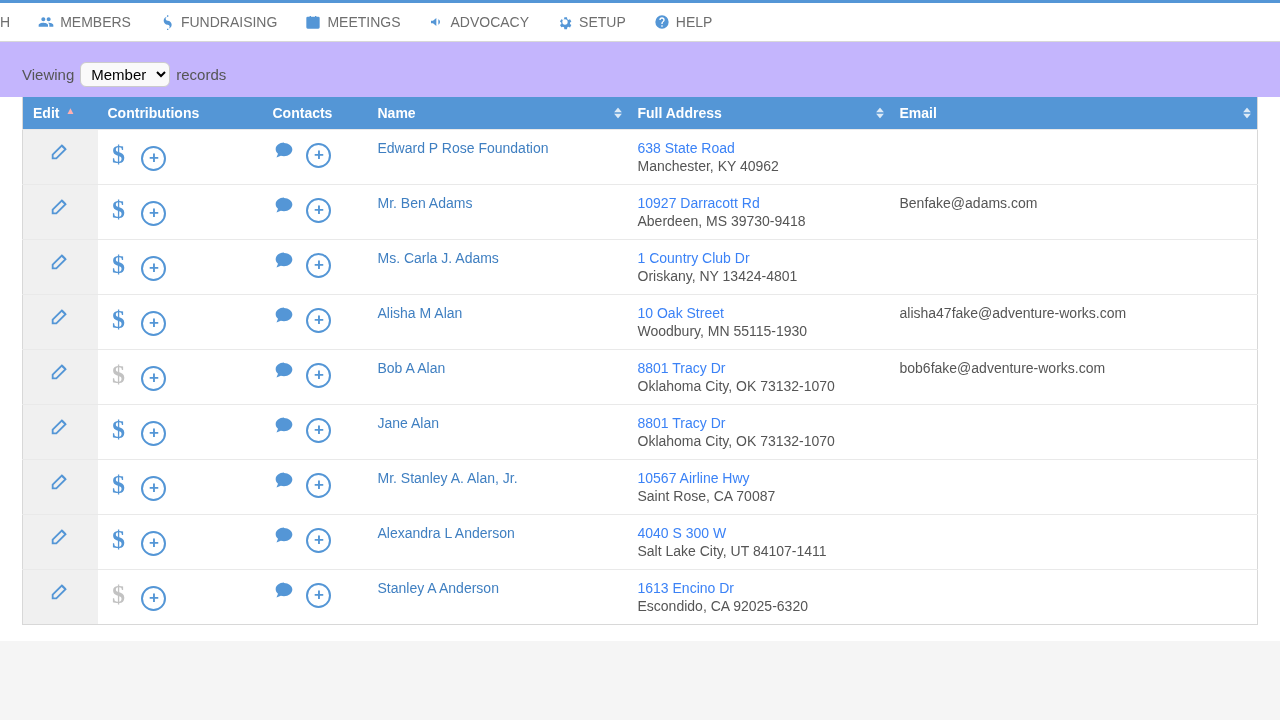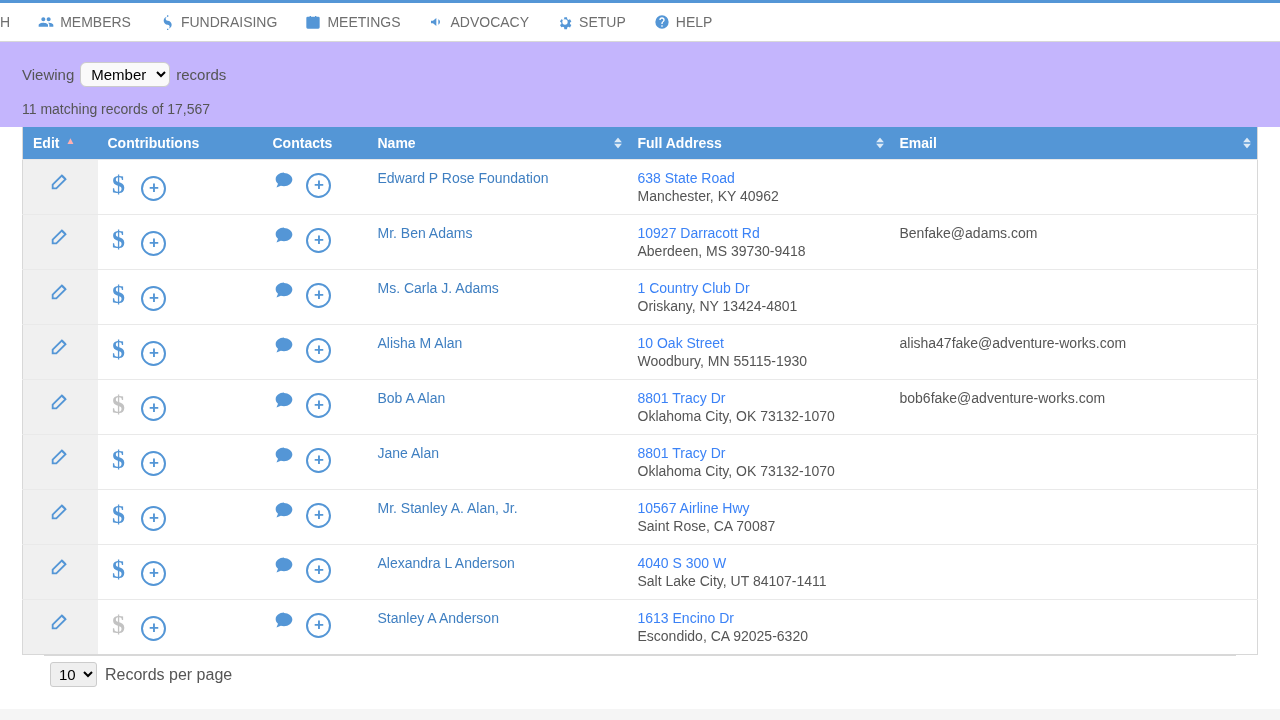--- a/index.html
+++ b/index.html
@@ -171,21 +171,20 @@
 </div>
 
 <div class="viewing-area">
   <div class="viewing-line">
     <span>Viewing</span>
     <select>
       <option>Member</option>
     </select>
     <span>records</span>
   </div>
-  <div class="match-line">11 matching records of 17,567</div>
 </div>
 
 <div class="table-wrap">
 <table class="grid">
   <thead>
     <tr>
       <th class="col-edit">
         <span>Edit</span><span class="sort-asc-mark">▲</span>
       </th>
       <th class="col-contrib">
@@ -460,24 +459,18 @@
     <td><span class="name-link">Stanley A Anderson</span></td>
     <td>
       <div class="addr-line1">1613 Encino Dr</div>
       <div class="addr-line2">Escondido, CA 92025-6320</div>
     </td>
     <td><span></span></td>
   </tr>
       </tbody>
 </table>
 
-<div class="footer">
-  <select>
-    <option>10</option>
-  </select>
-  <span class="footer-label">Records per page</span>
-</div>
 </div>
 
 <div class="button-row">
   
   
 </div>
 
 </body></html>

